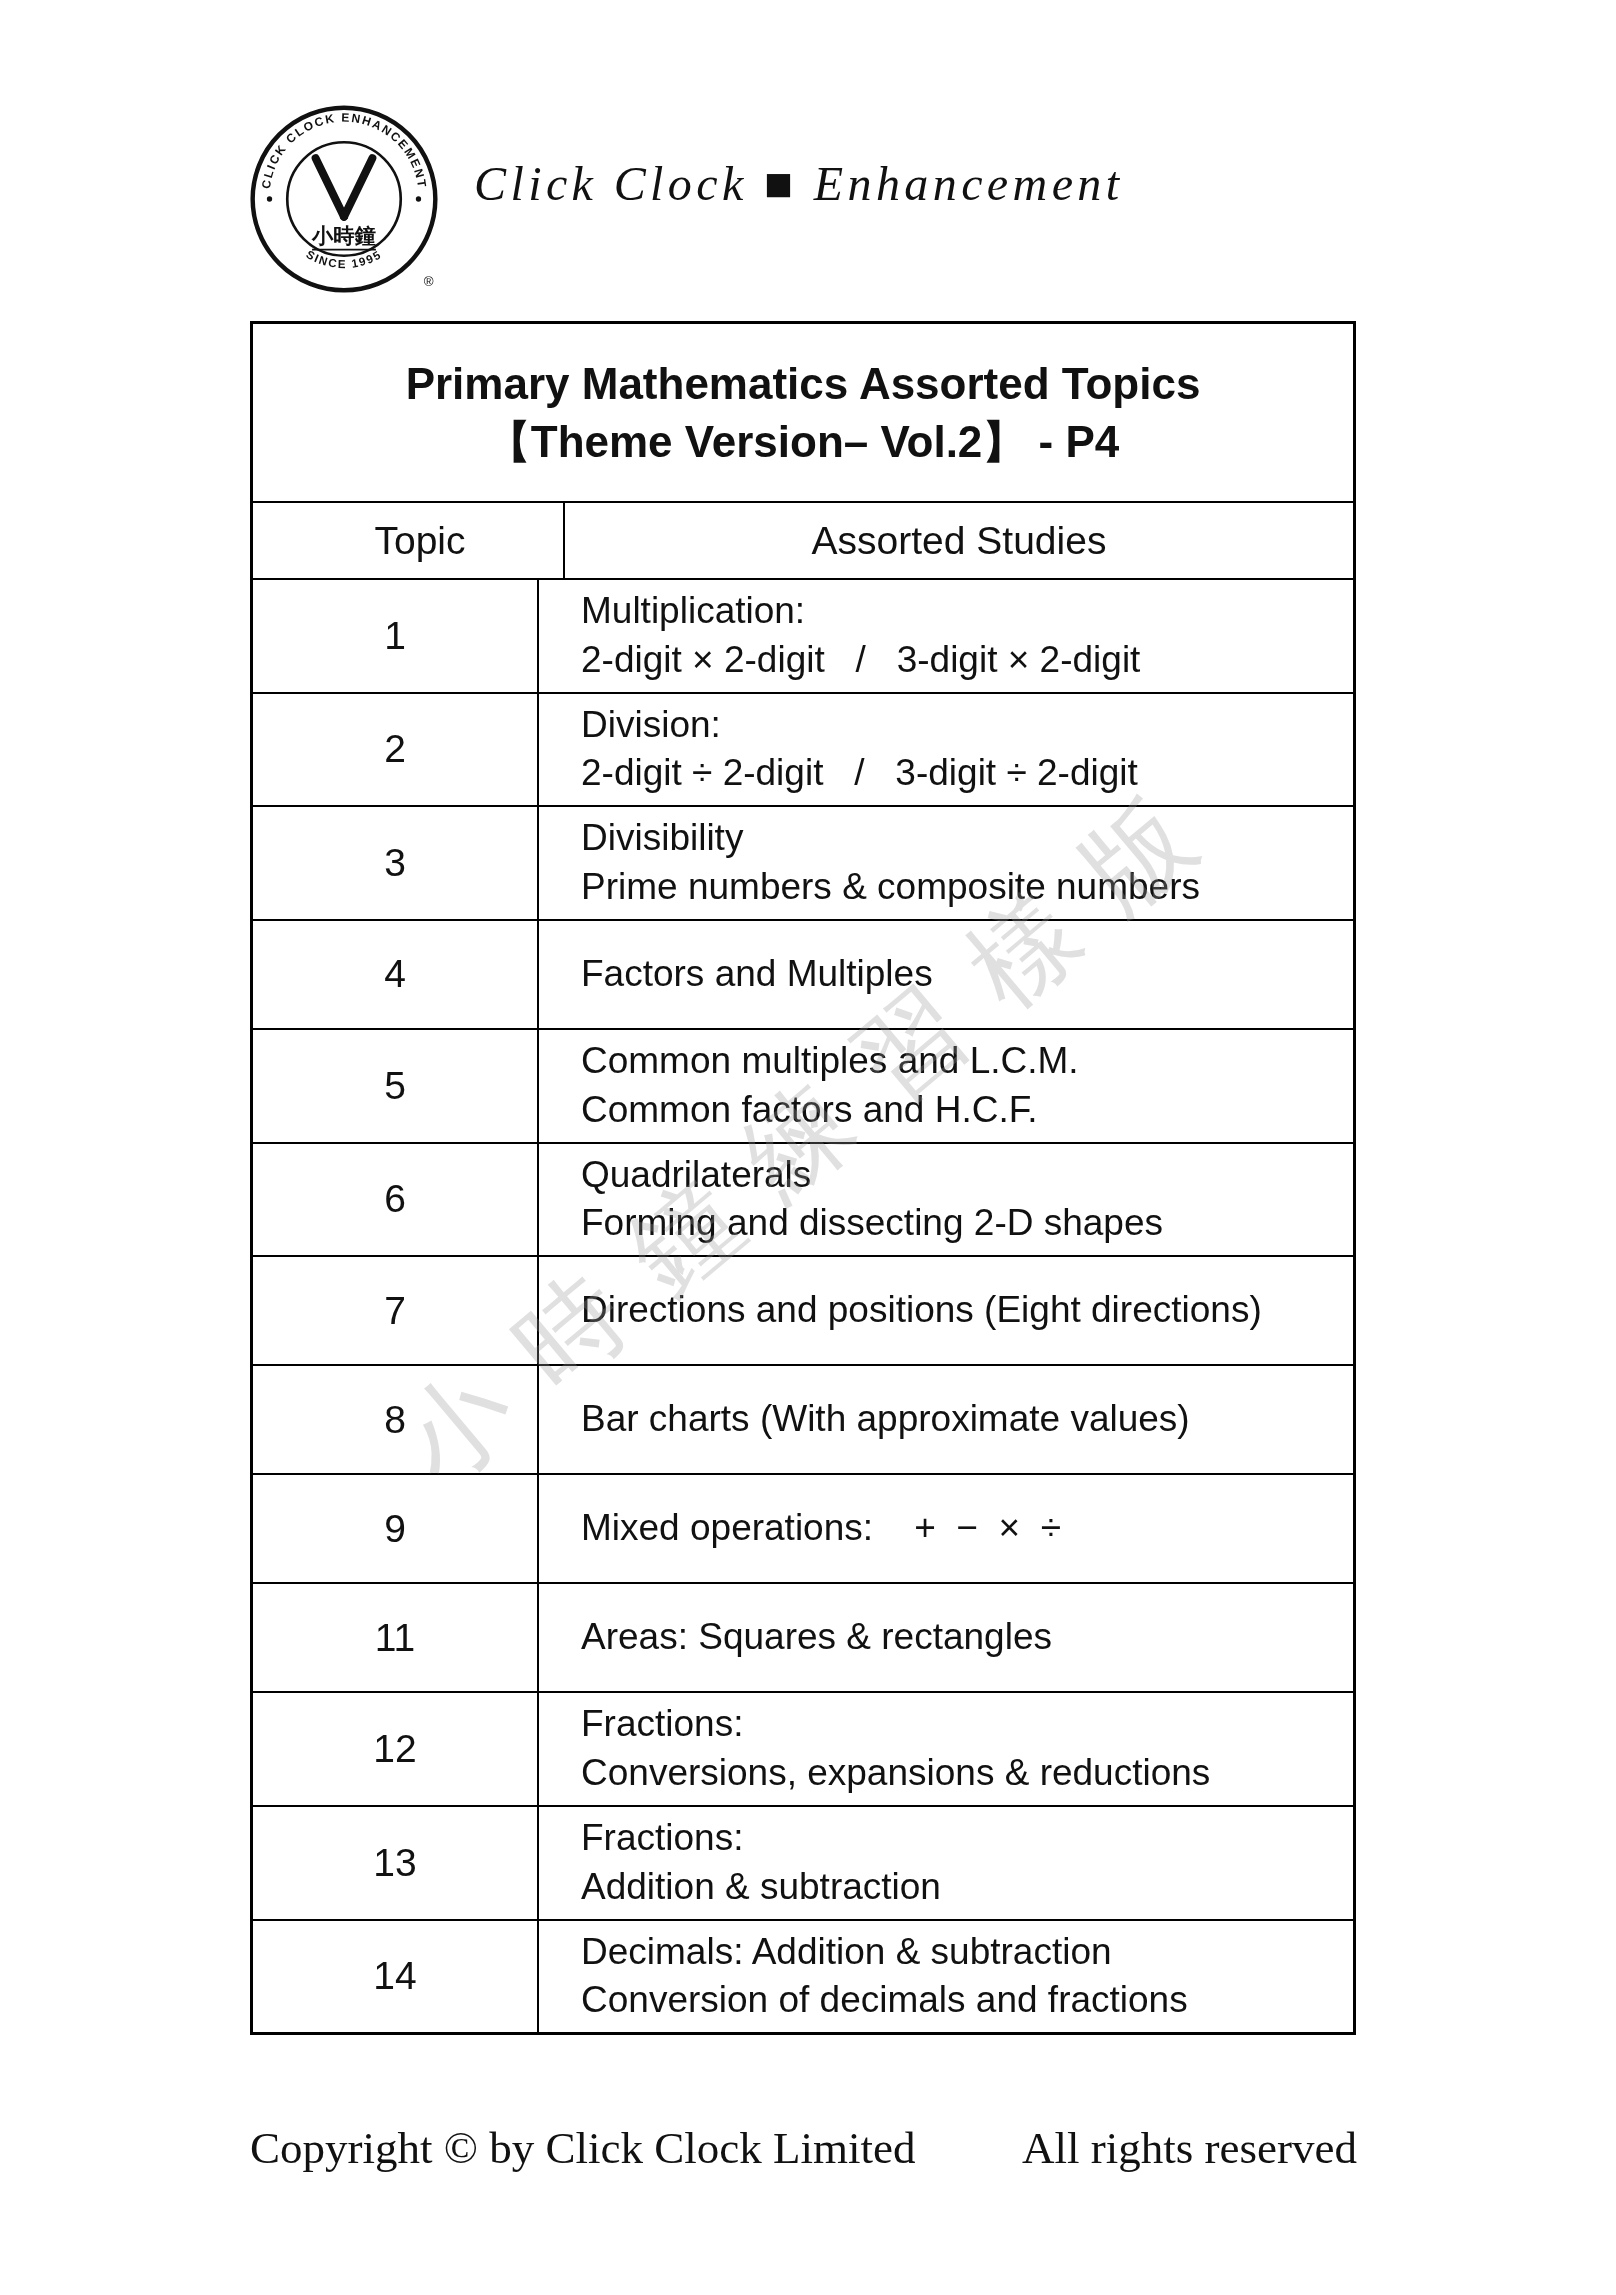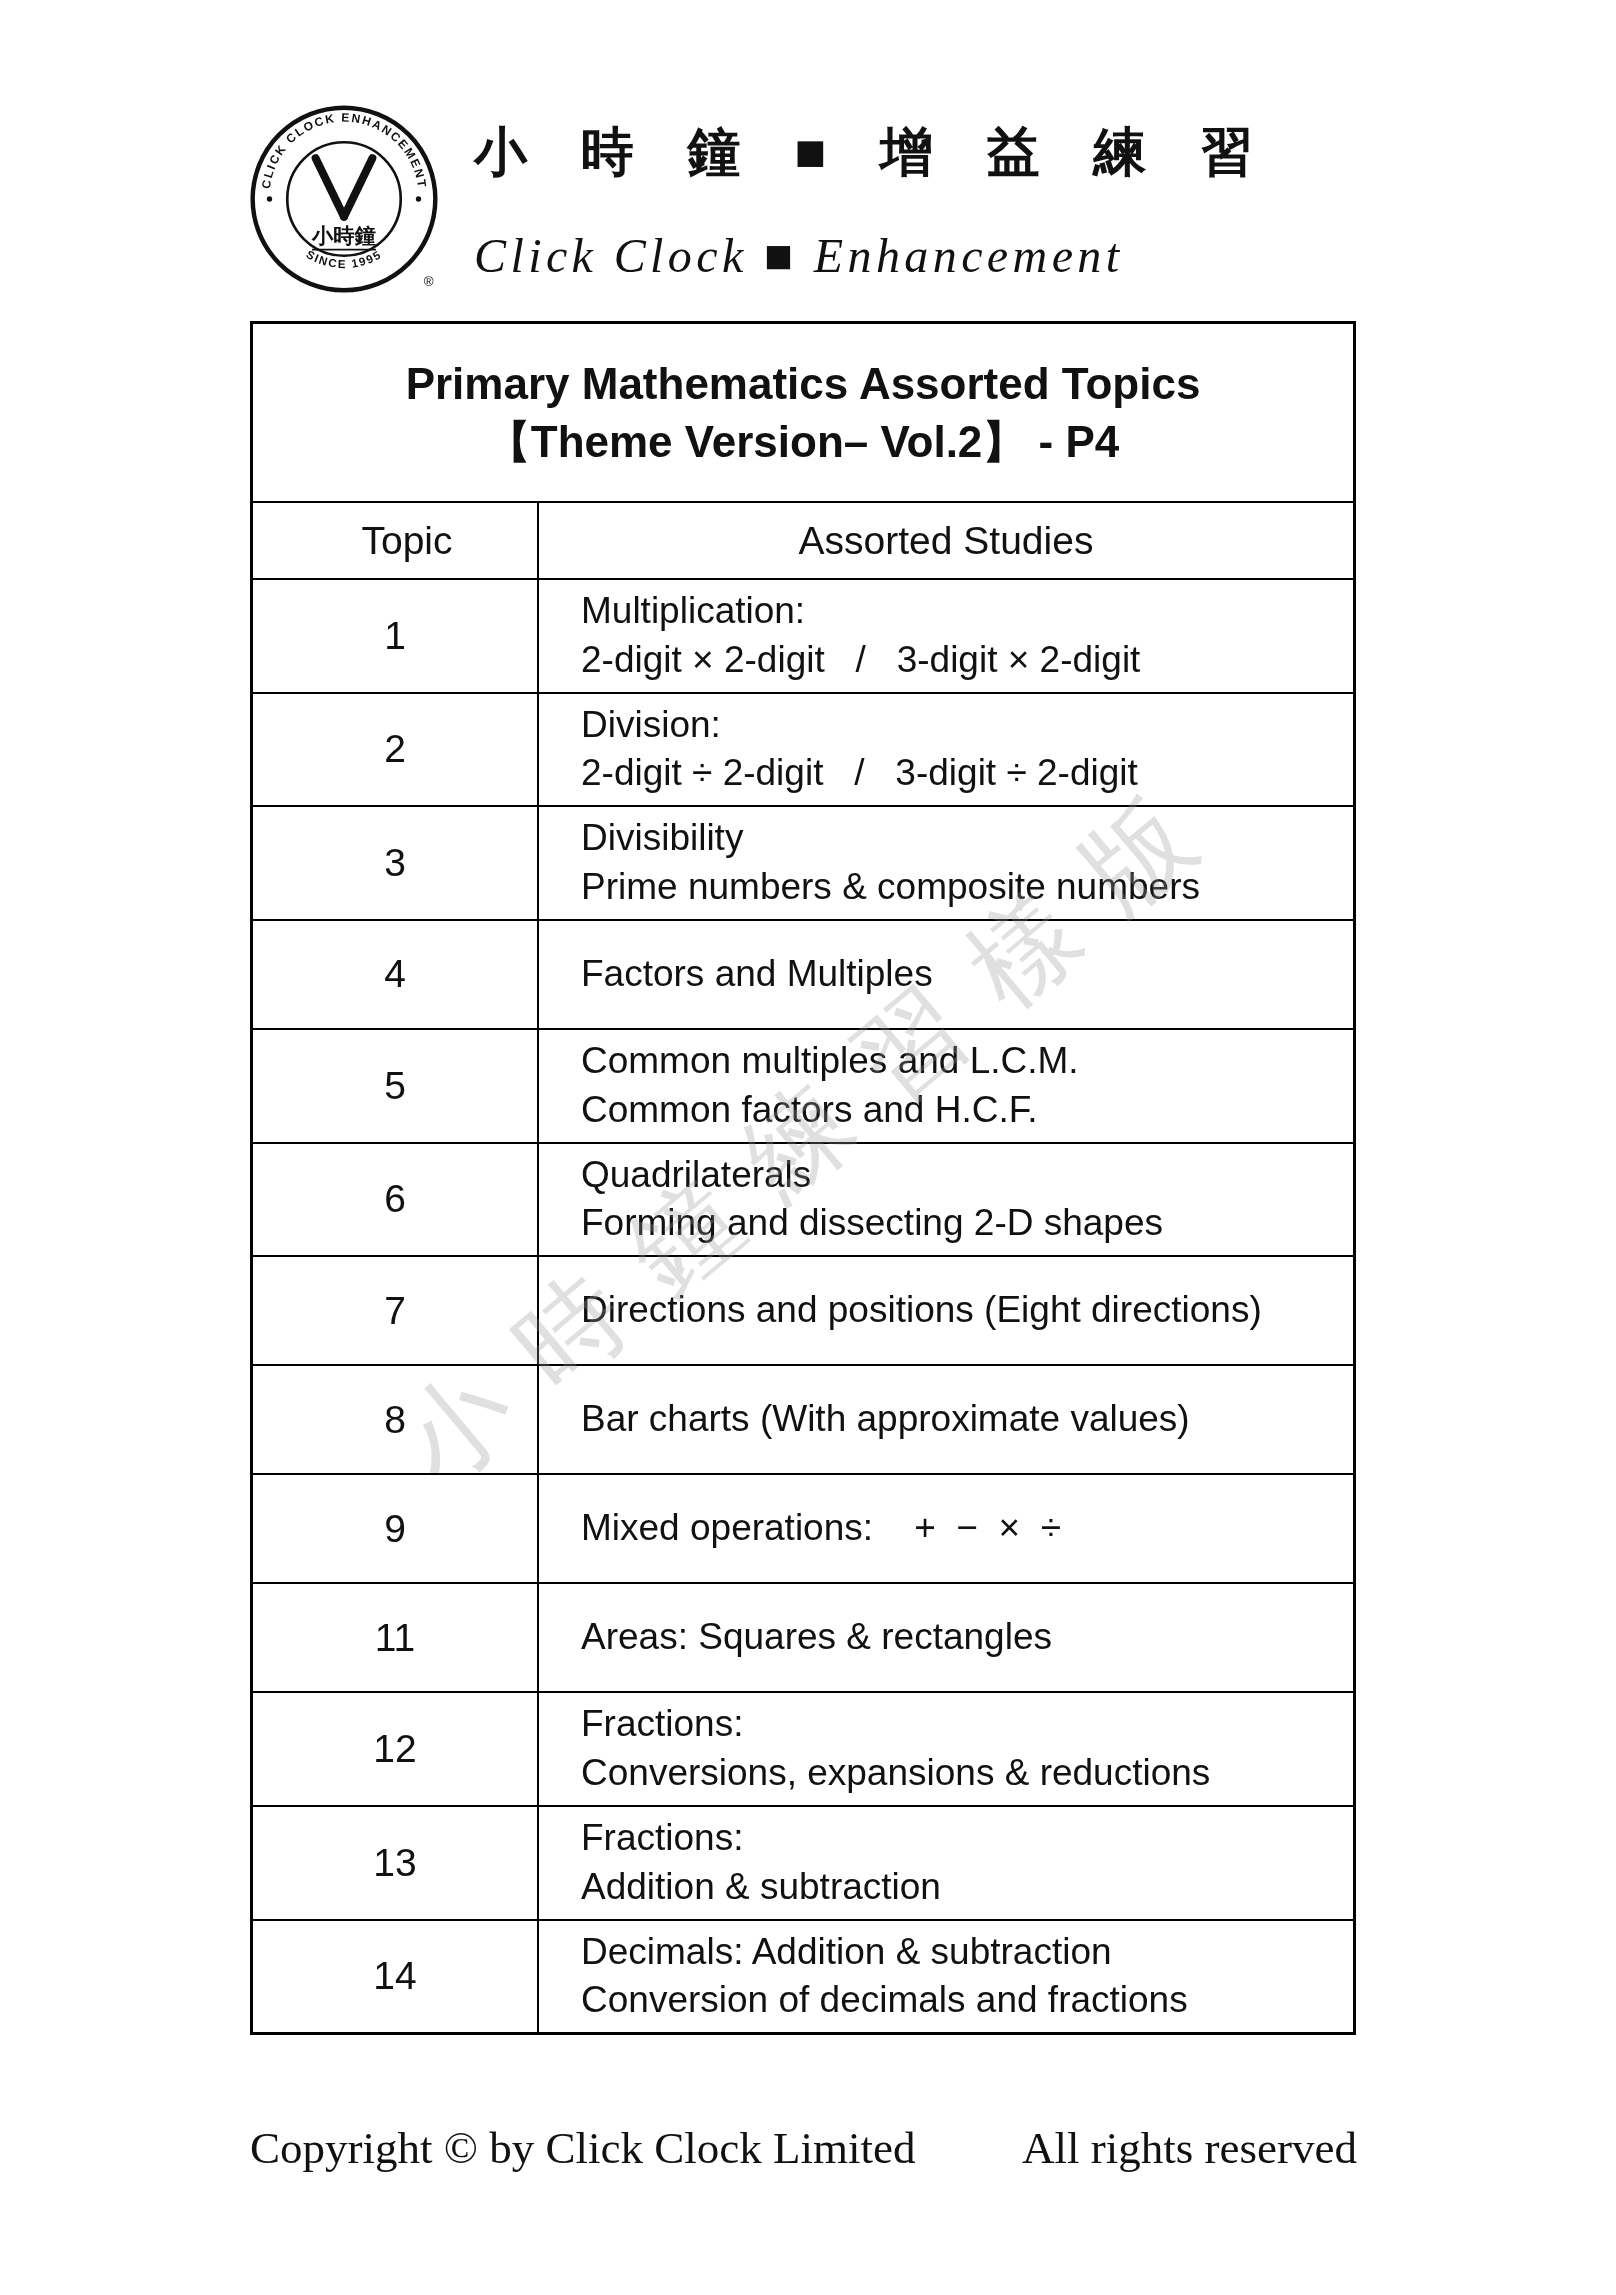--- a/index.html
+++ b/index.html
@@ -27,21 +27,21 @@
     position:absolute; left:250px; top:321px; width:1106px;
     border:3.6px solid #000; box-sizing:border-box; background:transparent;
   }
   .t-title {
     min-height:133px; display:flex; flex-direction:column; justify-content:center;
     align-items:center; text-align:center; font-size:44px; font-weight:bold;
     line-height:1.3; border-bottom:2.7px solid #000; padding:22px 0;
   }
   .t-head { display:flex; height:75px; border-bottom:2.7px solid #000; font-size:39px; }
   .t-head .col-topic {
-    width:286px; flex:none; border-right:2.7px solid #000;
+    width:312px; flex:none; border-right:2.7px solid #000;
     display:flex; align-items:center; justify-content:center; box-sizing:border-box;padding-left:24px;
   }
   .t-head .col-studies { flex:1; display:flex; align-items:center; justify-content:center; }
 
   .t-row { display:flex; min-height:107px; border-bottom:2.7px solid #000; }
   .t-row:last-child { border-bottom:none; }
   .cell-topic {
     width:286px; flex:none; border-right:2.7px solid #000; box-sizing:border-box;
     display:flex; align-items:center; justify-content:center; font-size:39px;
   }
@@ -89,21 +89,20 @@
       </text>
       <g>
         <path d="M 106,126 L 74,60" stroke="#111" stroke-width="9" stroke-linecap="round" fill="none"></path>
         <path d="M 106,126 L 138,60" stroke="#111" stroke-width="9" stroke-linecap="round" fill="none"></path>
       </g>
       <text x="106" y="156" text-anchor="middle" font-size="24" font-weight="bold" fill="#111">小時鐘</text>
       <line x1="70" y1="163" x2="142" y2="163" stroke="#111" stroke-width="2"></line>
       <text x="196" y="204" font-size="15" fill="#111">®</text>
     </svg>
     <div class="titles">
-      <div class="title-zh">小 時 鐘 ■ 增 益 練 習</div>
       <div class="title-en">Click Clock ■ Enhancement</div>
     </div>
   </div>
 
   <div class="doc-table">
     <div class="t-title">
       <div>Primary Mathematics Assorted Topics</div>
       <div>【Theme Version– Vol.2】 - P4</div>
     </div>
     <div class="t-head">

